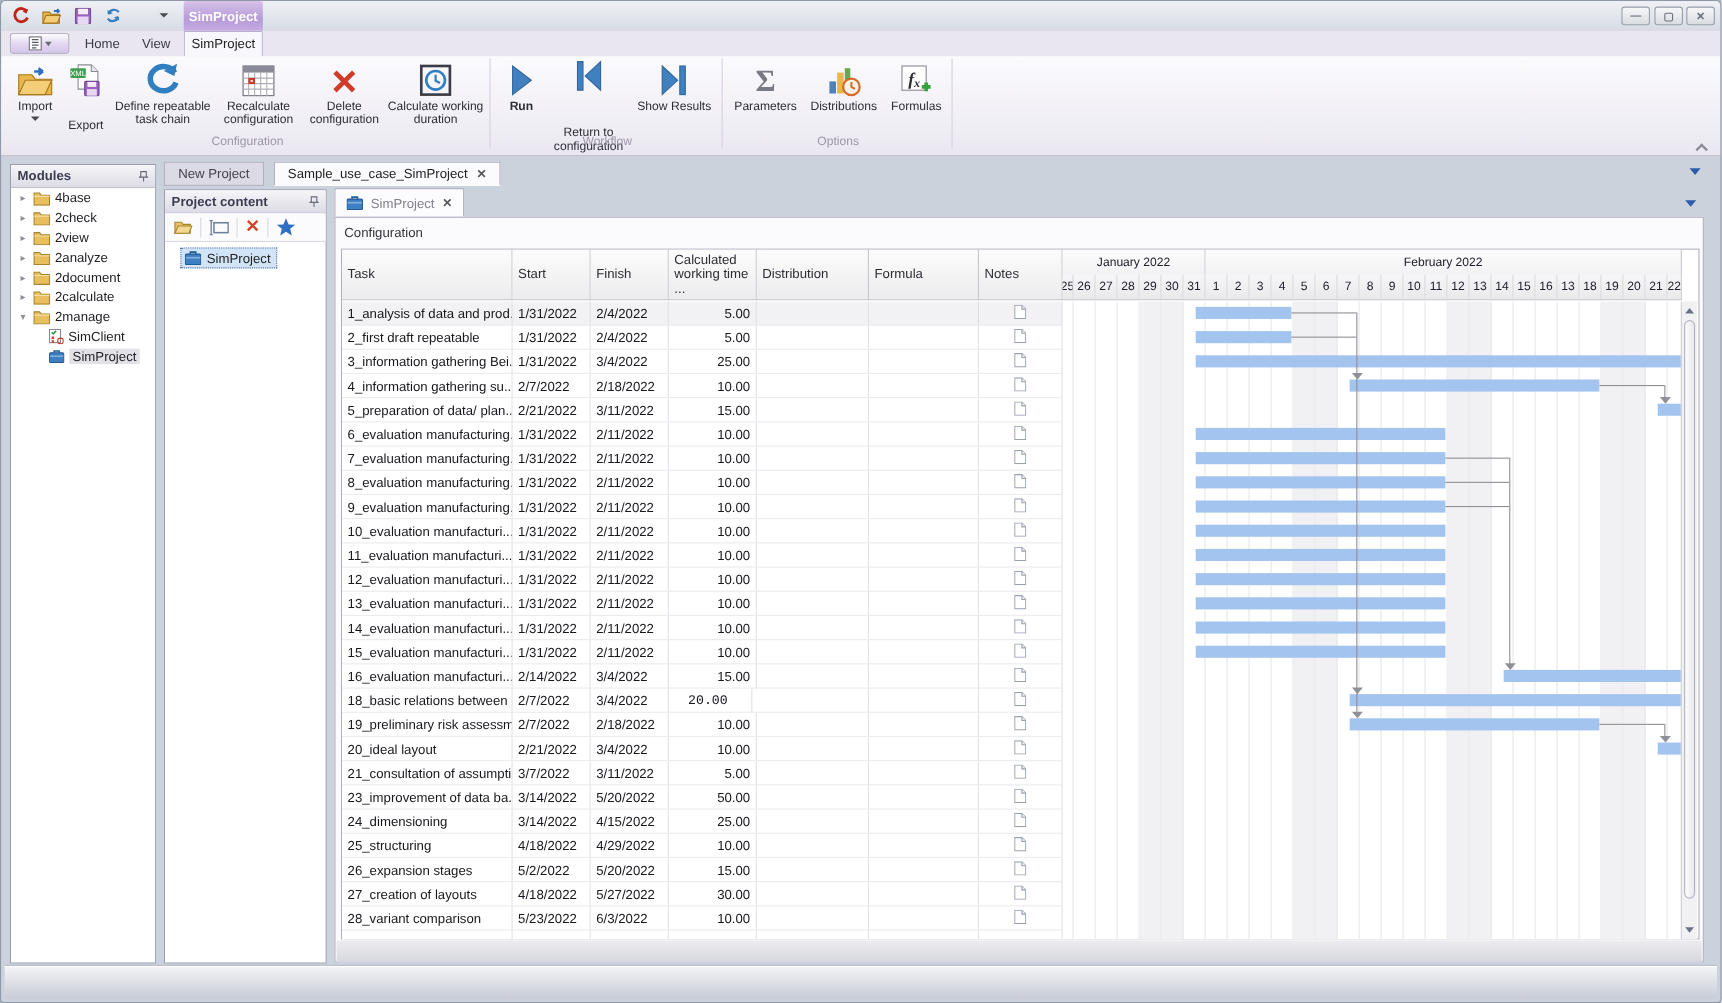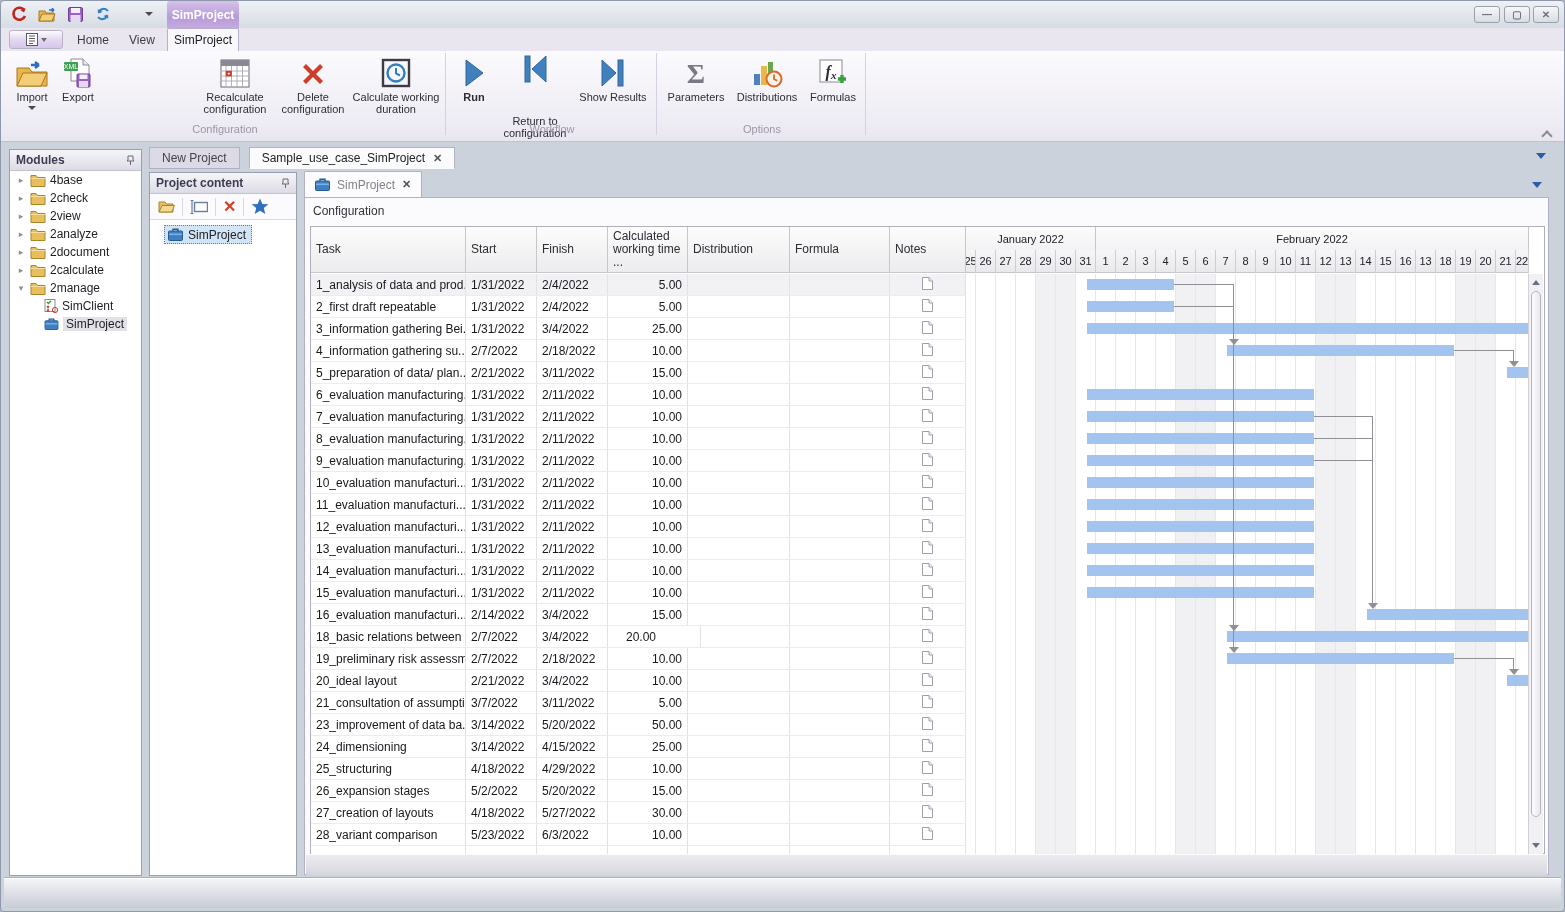--- a/index.html
+++ b/index.html
@@ -163,33 +163,42 @@
         <div class="ric">
               <svg width="34" height="30" viewBox="0 0 34 30">
                 <path d="M22 3h8M30 3l-4-3M30 3l-4 3" transform="translate(-6,4)" stroke="#2d6fc0" stroke-width="2.4" fill="none"></path>
                 <path d="M2 10h12l3 4h15v14H2Z" fill="#e8b64c" stroke="#a8781c"></path>
                 <path d="M2 28 L8 15h24l-6 13Z" fill="#f3cd77" stroke="#a8781c"></path>
               </svg>
             </div>
         <div class="rlb">Import</div>
         <div class="drop-caret"></div>
           </div>
-          <div class="rib-btn" style="left:48px;width:46px;">
+          <div class="rib-btn" style="left:48px;width:46px;justify-content:space-between;">
         <div class="ric">
               <svg width="30" height="30" viewBox="0 0 30 30">
                 <path d="M8 1h12l6 6v16H8Z" fill="#fff" stroke="#8a8a96"></path>
                 <path d="M20 1v6h6" fill="#e8e8ee" stroke="#8a8a96"></path>
                 <rect x="1" y="4" width="14" height="9" rx="1" fill="#3f9e4f"></rect>
                 <text x="8" y="11" font-size="7" fill="#fff" text-anchor="middle" font-family="Liberation Sans">XML</text>
                 <rect x="14" y="16" width="13" height="13" rx="1" fill="#9a63c2" stroke="#6f3f96"></rect>
                 <rect x="16.5" y="16.5" width="8" height="4.5" fill="#f4eefa"></rect>
                 <rect x="16" y="23" width="9" height="6" fill="#e6d8f2"></rect>
               </svg>
             </div>
         <div class="rlb">Export</div>
+        </div>
+          <div class="rib-btn" style="left:94px;width:94px;">
+        <div class="ric">
+              <svg width="32" height="32" viewBox="0 0 32 32">
+                <path d="M27 10 A12 11 0 1 0 28 19" fill="none" stroke="#2f7fc1" stroke-width="5"></path>
+                <path d="M29 2 L26.5 13 L17 8.5 Z" fill="#2f7fc1"></path>
+              </svg>
+            </div>
+        <div class="rlb">Define repeatable task chain</div>
         </div>
           <div class="rib-btn" style="left:188px;width:80px;">
         <div class="ric">
               <svg width="30" height="30" viewBox="0 0 30 30">
                 <rect x="1" y="2" width="28" height="27" fill="#fff" stroke="#6a6a76"></rect>
                 <rect x="1" y="2" width="28" height="6" fill="#8a8a96"></rect>
                 <g stroke="#b0b0ba">
                   <path d="M1 13h28M1 18h28M1 23h28M6 8v21M11.5 8v21M17 8v21M22.5 8v21"></path>
                 </g>
                 <rect x="6.8" y="13.8" width="4" height="3.6" fill="#fff" stroke="#d03a28" stroke-width="2"></rect>
@@ -847,21 +856,21 @@
                       <path d="M7 0.5V4h3.5" fill="#eef0f4" stroke="#9aa0ac"></path>
                     </svg>
                   </span>
                 </div>
       <div class="rowline" style="top:21px;"></div>
               </div>
               <div class="grow" style="top:352px;">
       <div class="gcell" style="left:0px;width:155px;">18_basic relations between ...</div>
       <div class="gcell" style="left:155px;width:71px;">2/7/2022</div>
       <div class="gcell" style="left:226px;width:71px;">3/4/2022</div>
-      <div class="gcell" style="left:310px;width:80px;text-align:left;">20.00</div>
+      <div class="gcell" style="left:293px;width:80px;text-align:center;font-family:Liberation Mono, monospace;">20.00</div>
       <div class="gcell" style="left:377px;width:102px;"></div>
       <div class="gcell" style="left:479px;width:100px;"></div>
       <div class="gcell" style="left:579px;width:76px;">
                   <span style="position:absolute;left:32px;top:3px;">
                     <svg class="note-ic" viewBox="0 0 11 13">
                       <path d="M0.5 0.5h6.5l3.5 3.5v8.5h-10Z" fill="#fff" stroke="#9aa0ac"></path>
                       <path d="M7 0.5V4h3.5" fill="#eef0f4" stroke="#9aa0ac"></path>
                     </svg>
                   </span>
                 </div>

